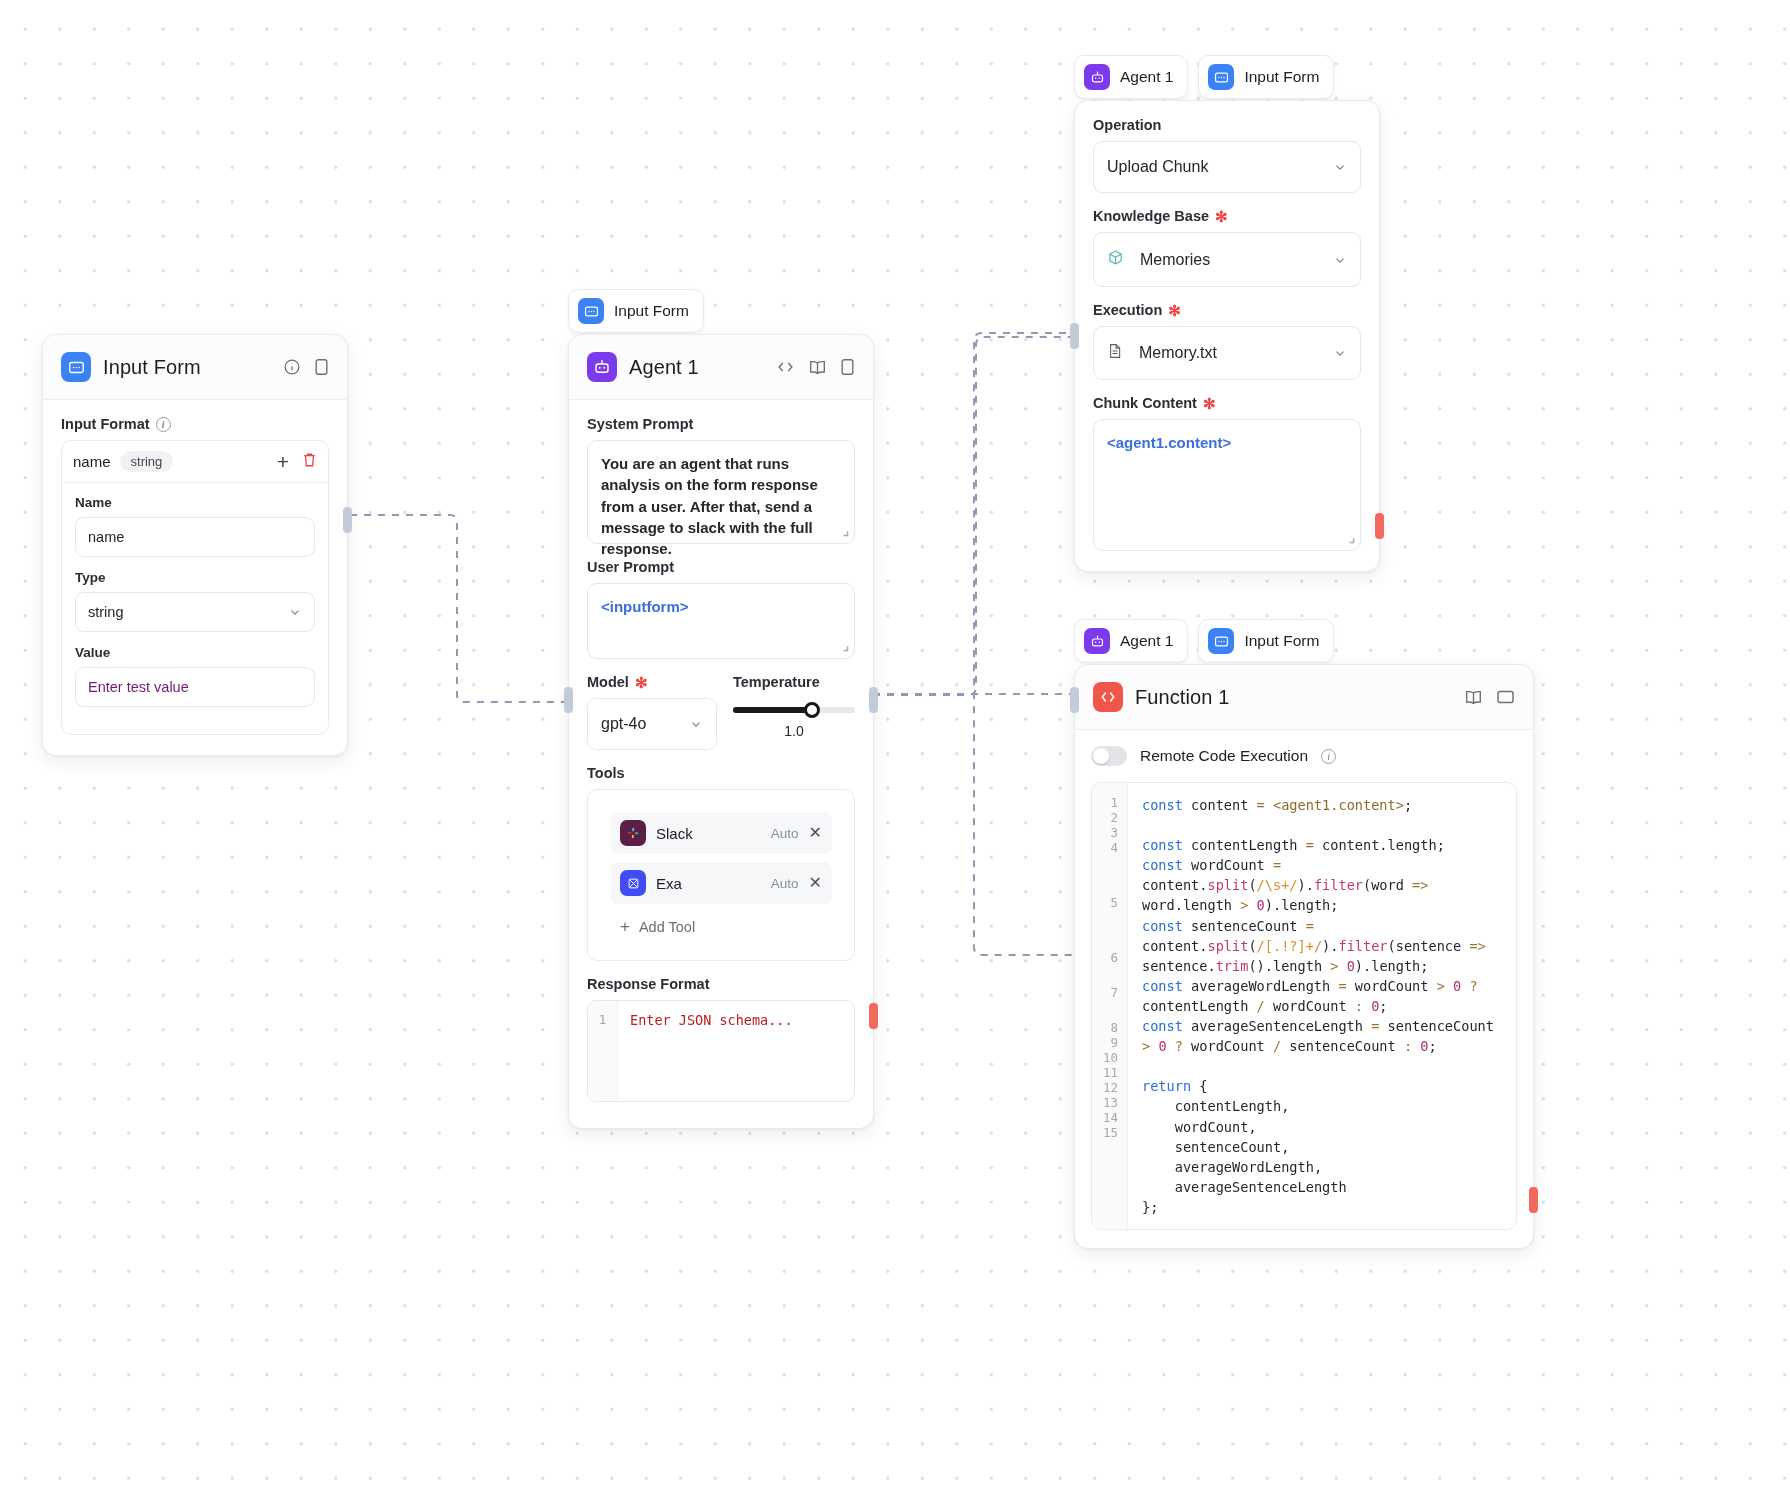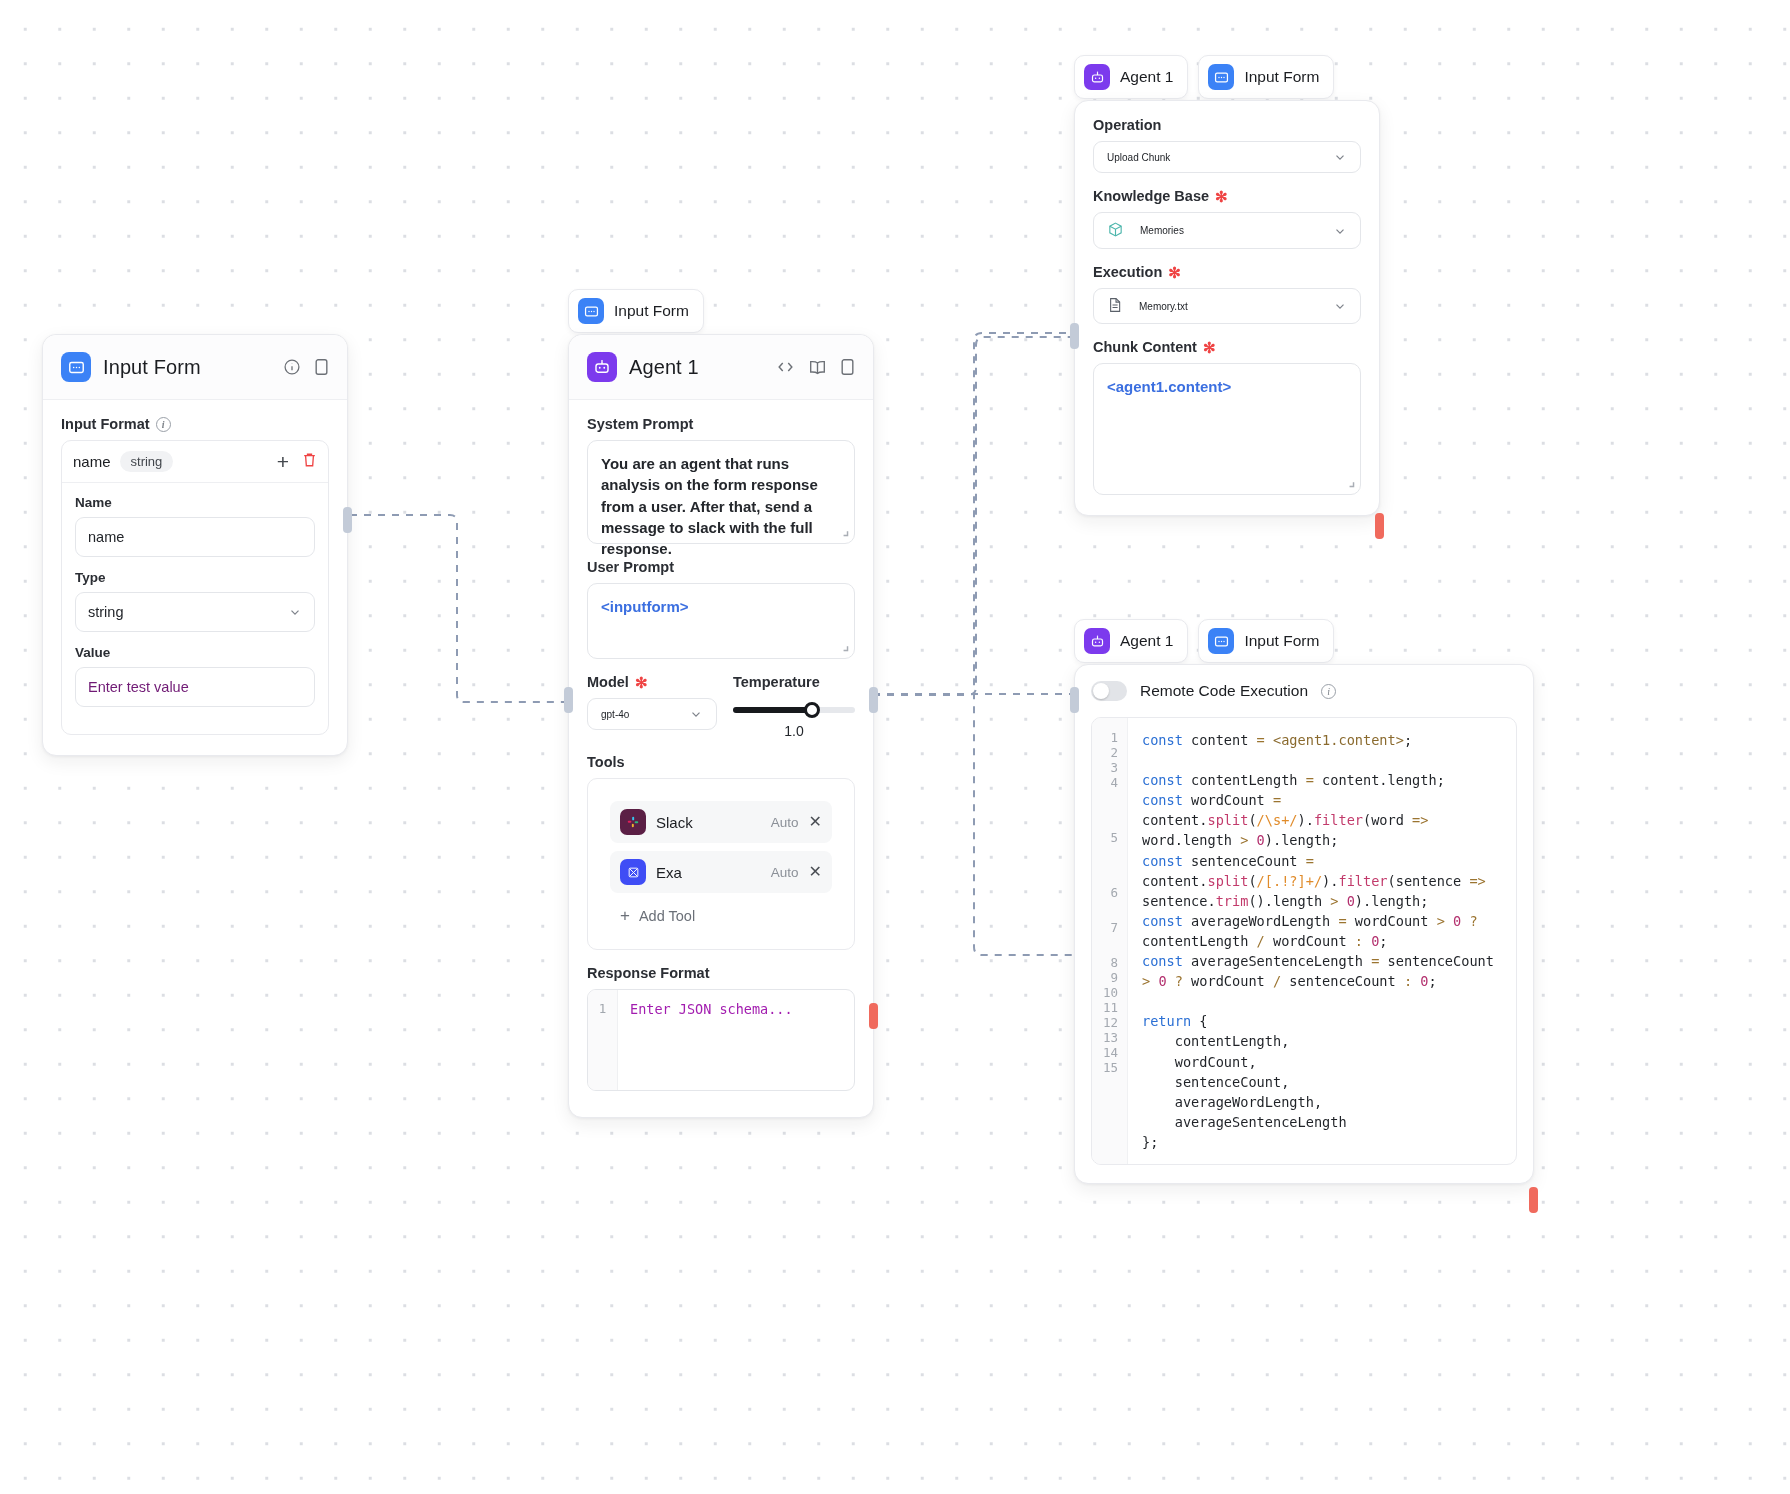--- a/index.html
+++ b/index.html
@@ -62,22 +62,22 @@
   .infoc {
     width: 15px; height: 15px; border-radius: 50%;
     border: 1.3px solid #9aa0a8; color: #7b8087;
     font-size: 10px; line-height: 13px; text-align: center;
     font-style: italic; font-family: "Liberation Serif", serif;
     display:inline-block;
   }
 
   .inputbox {
     border: 1px solid #e4e6ea; border-radius: 9px;
-    background: #fff; font-size: 10px; color: #23262b;
-    padding: 8px 13px; display: flex; align-items: center;
+    background: #fff; font-size: 16px; color: #23262b;
+    padding: 16px 13px; display: flex; align-items: center;
   }
   .inputbox .ph { color: #701a75; }
   .select { justify-content: space-between; }
   .chev { color: #7d828a; display: flex; }
 
   .textarea {
     border: 1px solid #e4e6ea; border-radius: 10px; background: #fff;
     padding: 12px 13px; font-size: 15px; line-height: 1.42;
     position: relative; color: #24272c; font-weight: bold;
   }
@@ -162,21 +162,21 @@
   .json-box {
     border: 1px solid #e4e6ea; border-radius: 9px; height: 102px;
     display: flex; overflow: hidden; background:#fff;
   }
   .json-gutter {
     width: 30px; background: #fafafb; border-right: 1px solid #eff0f2;
     font-family: "DejaVu Sans Mono", monospace; font-size: 12.5px;
     color: #a2a7ae; text-align: center; padding-top: 11px;
   }
   .json-ph {
-    padding: 11px 12px; color: #a21caf;
+    padding: 11px 12px; color: #b91c1c;
     font-family: "DejaVu Sans Mono", monospace; font-size: 13.5px;
   }
 
   
   #knowledge-node { left: 1074px; top: 100px; width: 306px; }
   #knowledge-node .node-body { padding: 16px 18px 20px; }
   .kb-item { display: flex; align-items: center; gap: 16px; text-align: center; }
   .chunk-area { height: 132px; }
 
   
@@ -554,20 +554,40 @@
           <circle cx="8" cy="12" r="1.1" fill="#fff" stroke="none"></circle>
           <circle cx="12" cy="12" r="1.1" fill="#fff" stroke="none"></circle>
           <circle cx="16" cy="12" r="1.1" fill="#fff" stroke="none"></circle>
         </svg>
       </span>
       <span>Input Form</span>
     </div>
   </div>
 
   <div class="node" id="function-node">
+    <div class="node-header">
+      <span class="tile tile-red">
+        <svg width="18" height="16" viewBox="0 0 24 20" fill="none" stroke="#fff" stroke-width="2">
+          <path d="M9 4L4.5 10L9 16M15 4l4.5 6L15 16"></path>
+        </svg>
+      </span>
+      <span class="node-title">Function 1</span>
+      <span class="hicons">
+        <span>
+          <svg width="19" height="17" viewBox="0 0 22 20" fill="none" stroke="currentColor" stroke-width="1.6">
+            <path d="M11 4.6v12.2M11 4.6C9.4 3.3 7 2.8 3 3.1v12.3c4-.3 6.4.2 8 1.5 1.6-1.3 4-1.8 8-1.5V3.1c-4-.3-6.4.2-8 1.5z"></path>
+          </svg>
+        </span>
+        <span>
+          <svg width="19" height="16" viewBox="0 0 22 18" fill="none" stroke="currentColor" stroke-width="1.7">
+            <rect x="2.3" y="2.6" width="17.4" height="12.8" rx="2.4"></rect>
+          </svg>
+        </span>
+      </span>
+    </div>
     <div class="node-body">
       <div class="toggle-row">
         <span class="toggle">
             <span class="knob"></span>
           </span>
         <span class="toggle-label">Remote Code Execution</span>
         <span class="infoc">i</span>
       </div>
       <div class="code-box">
         <div class="code-gutter">

